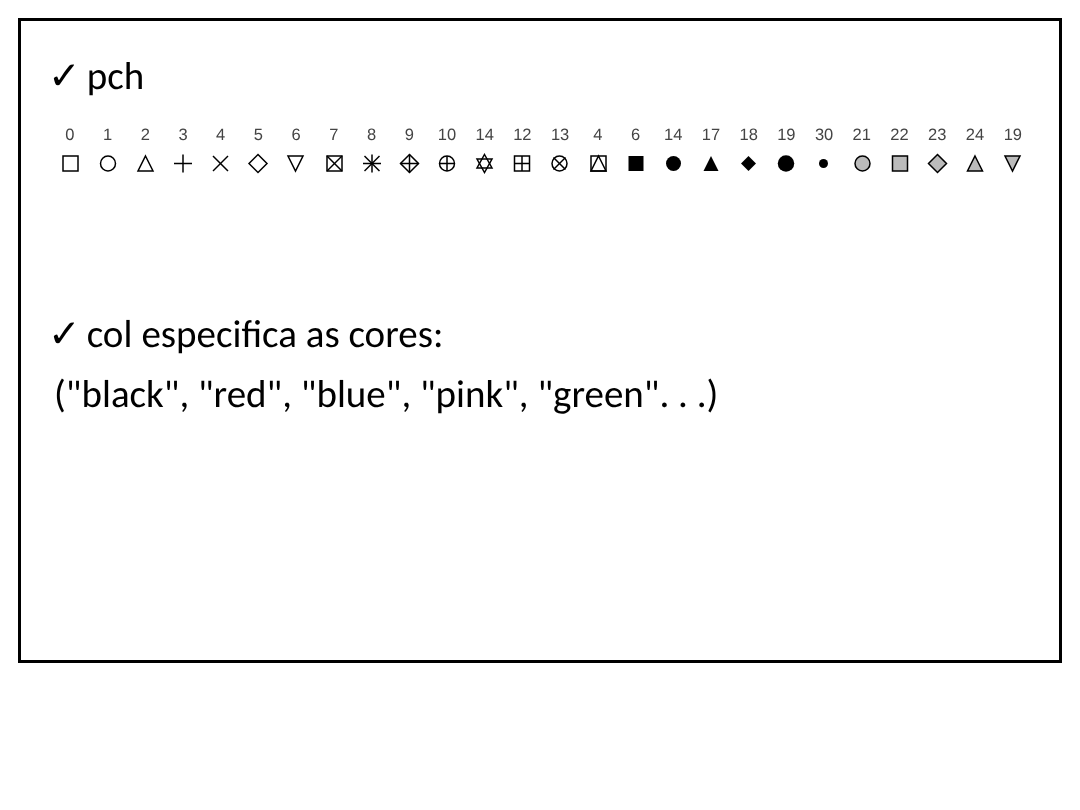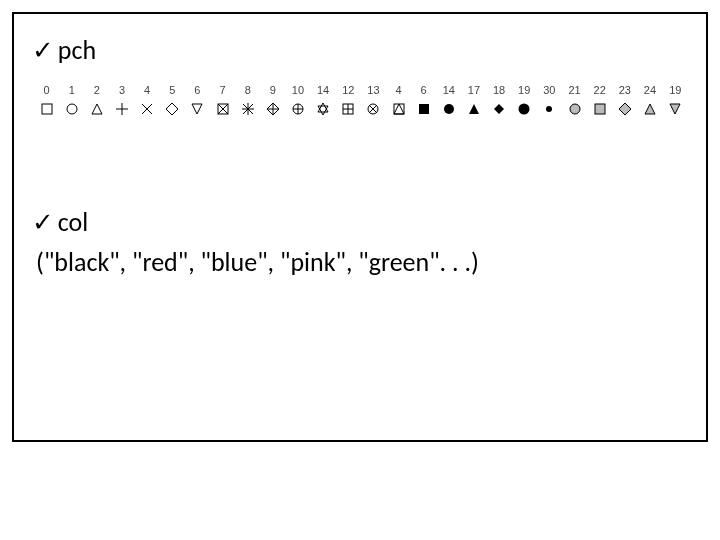--- a/index.html
+++ b/index.html
@@ -256,17 +256,18 @@
               </svg>
             </td>
       </tr>
     </tbody>
       </table>
   </div>
 
   <div class="bullet-line">
     <span class="check">✓</span>
     <span class="bold">col</span>
+    <span>especifica as cores:</span>
   </div>
 
   <div class="color-line">("black", "red", "blue", "pink", "green". . .)</div>
 
 </div>
 
 </body></html>

